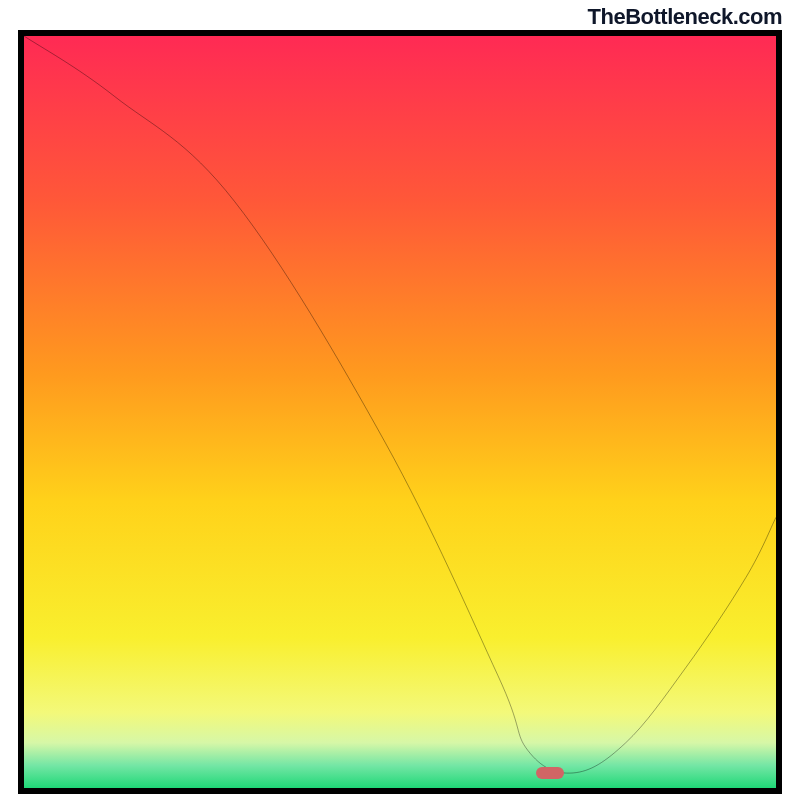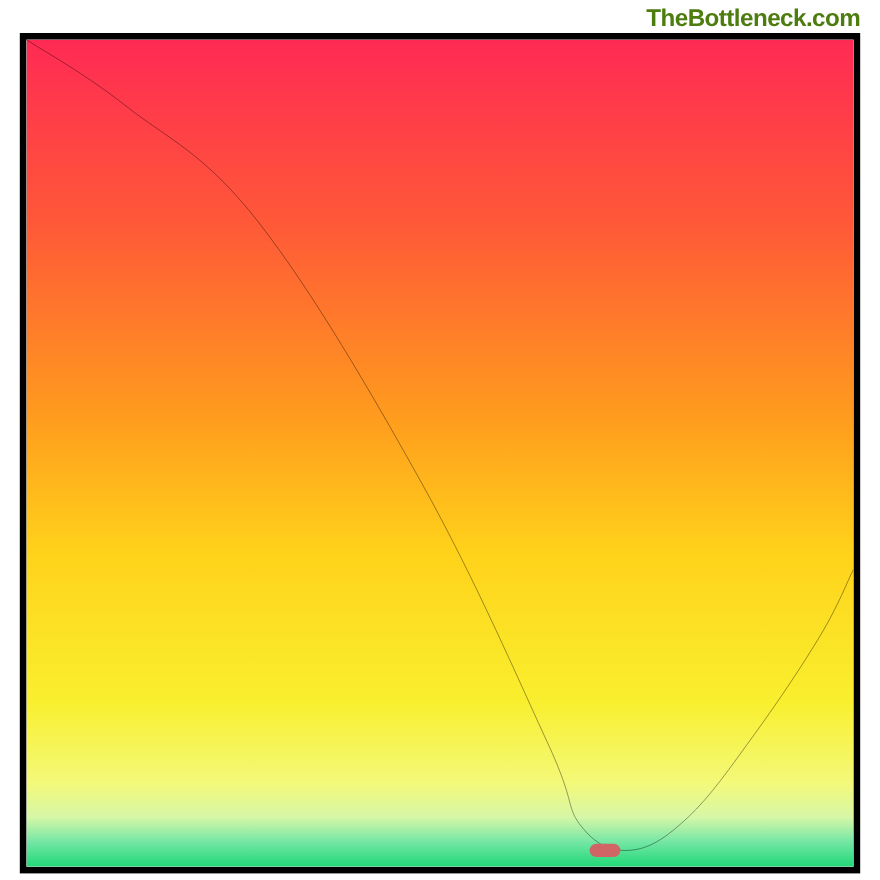--- a/index.html
+++ b/index.html
@@ -9,21 +9,21 @@
     background: #ffffff;
     font-family: Arial, sans-serif;
     position: relative;
   }
   .watermark {
     position: absolute;
     top: 4px;
     right: 18px;
     font-size: 22px;
     font-weight: bold;
-    color: #4d7c0f;
+    color: #0f172a;
     letter-spacing: -0.5px;
     z-index: 10;
     margin-left: 40px;
   }
   .outer {
     position: absolute;
     top: 30px;
     left: 18px;
     width: 764px;
     height: 764px;

